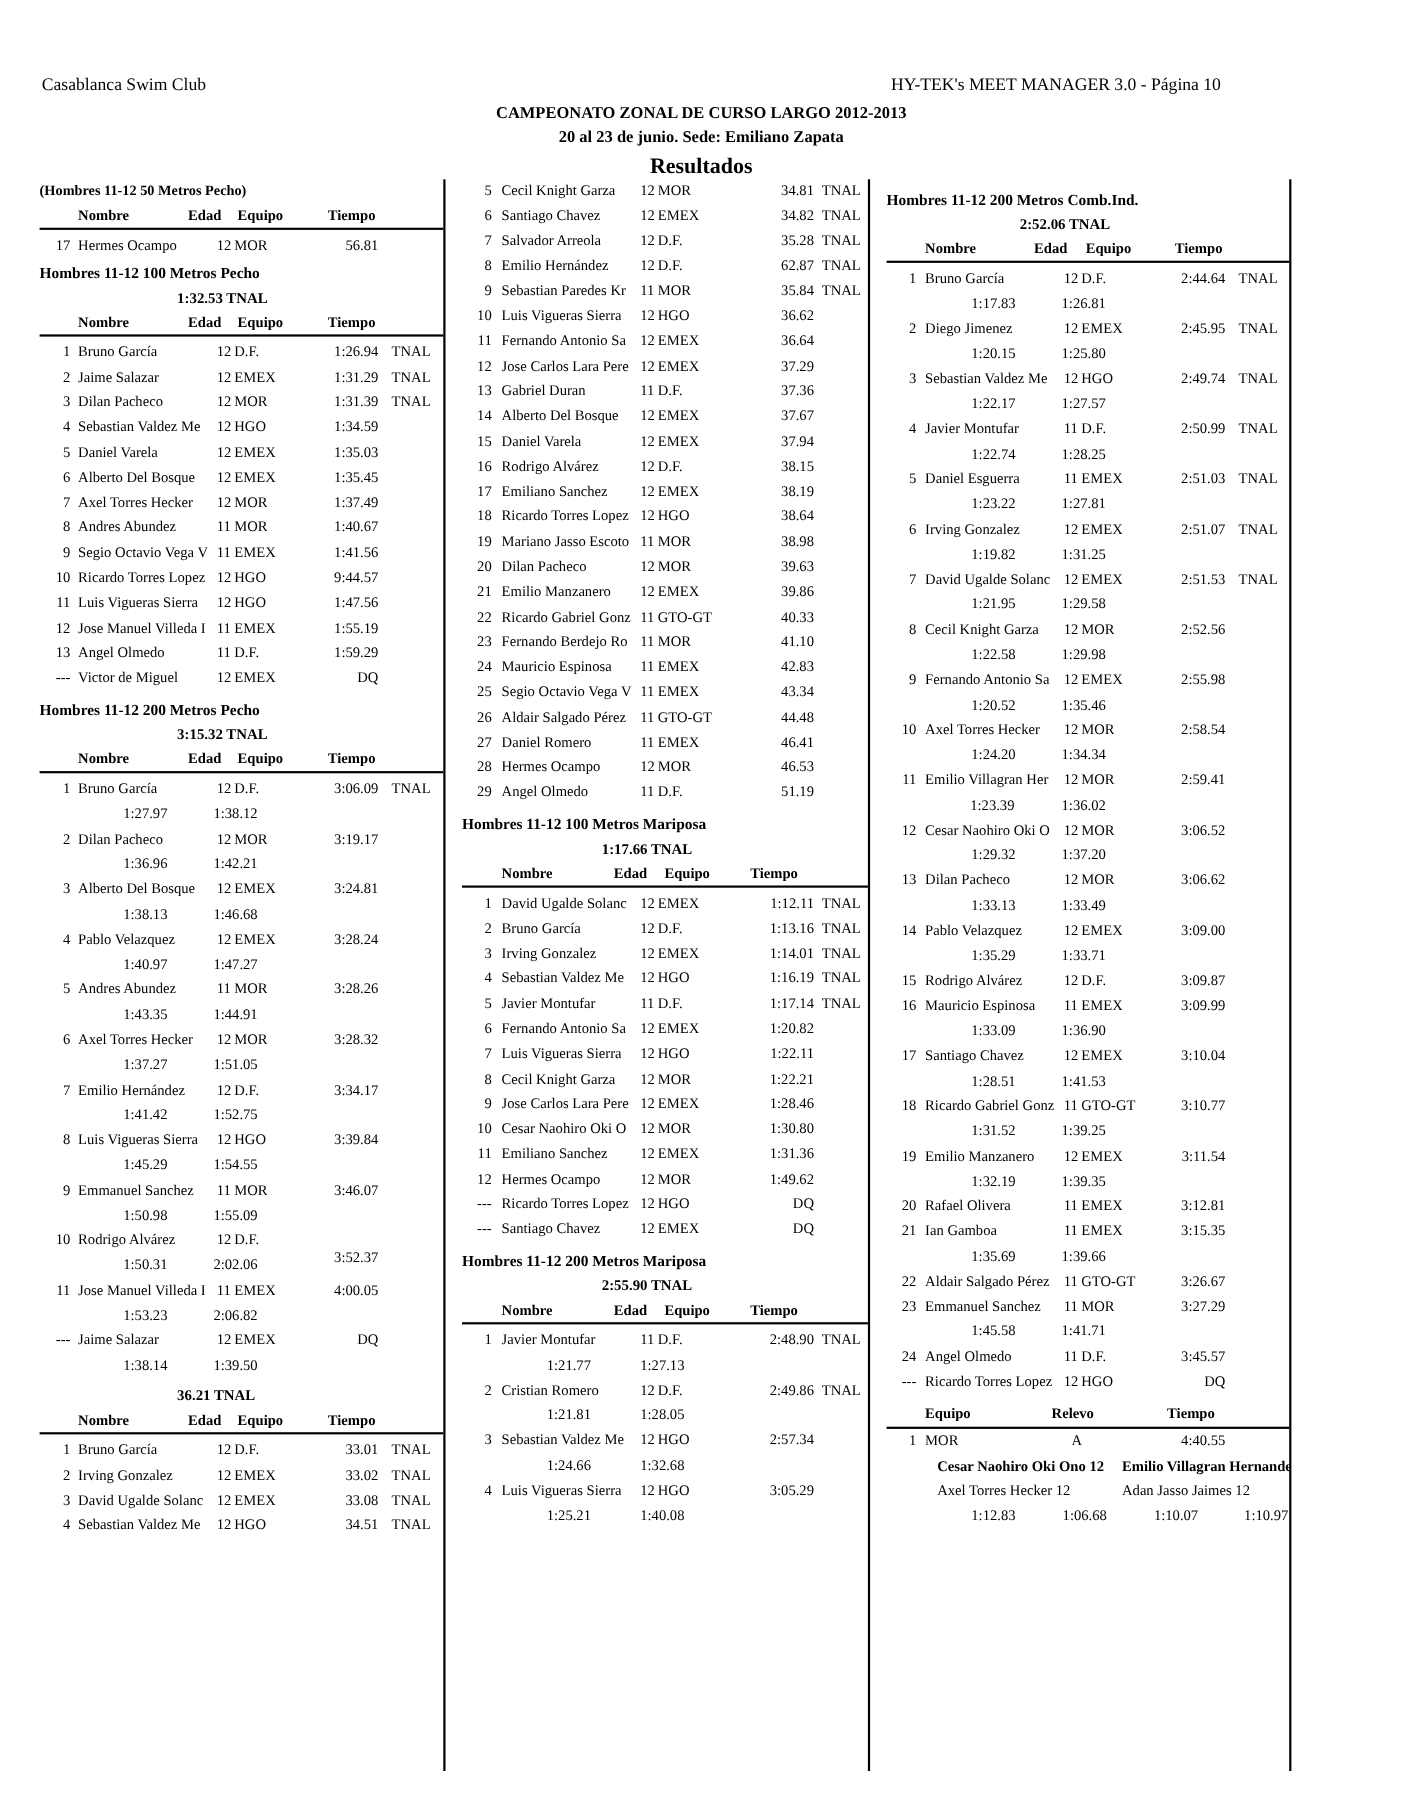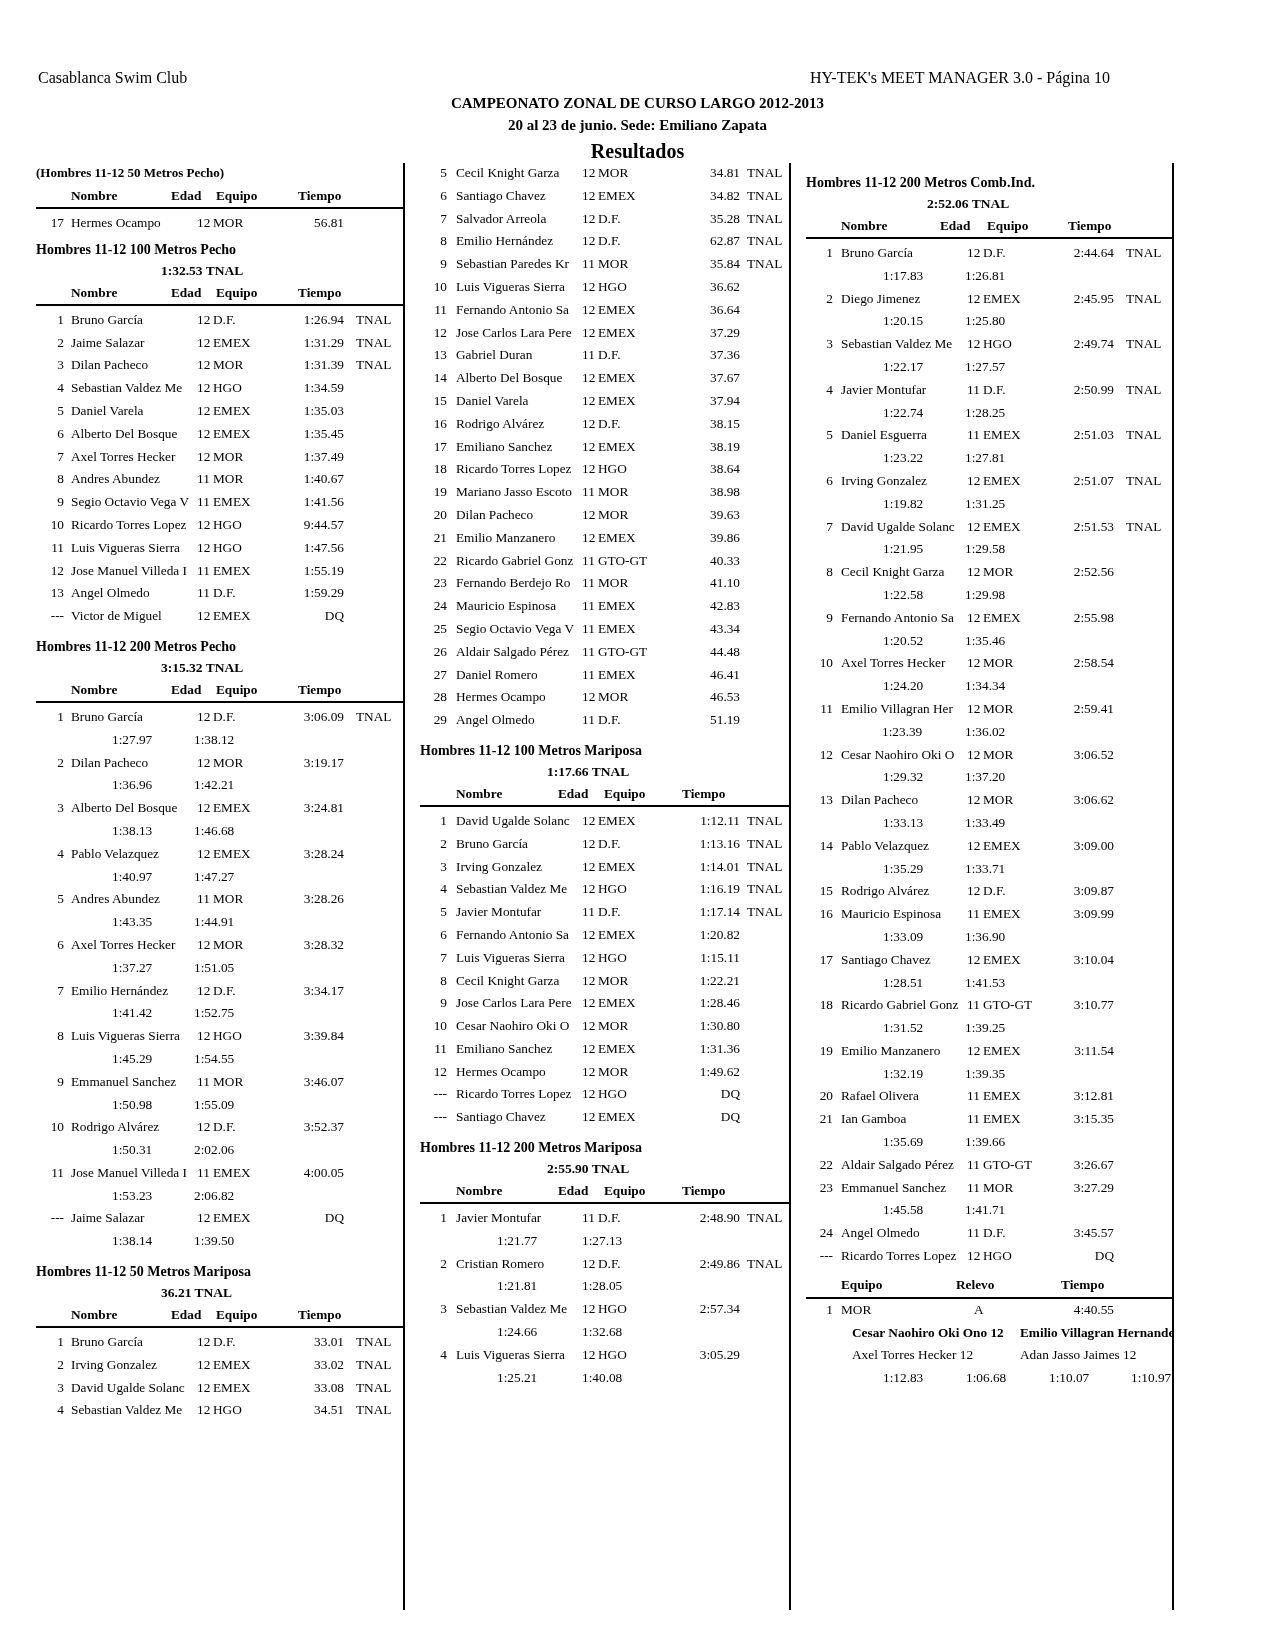--- a/index.html
+++ b/index.html
@@ -312,21 +312,21 @@
     </div>
     <div class="line" style="height: 22.8px;">
       <span style="left: 76px;">1:50.98</span>
       <span style="left: 158px;">1:55.09</span>
     </div>
     <div class="line" style="height: 22.8px;">
       <span class="r" style="left: 0px; width: 28px;">10</span>
       <span class="name" style="left: 35px; width: 124px;">Rodrigo Alvárez</span>
       <span style="left: 161px;">12</span>
       <span style="left: 177px;">D.F.</span>
-      <span class="r" style="left: 230px; width: 78px;">3:52.37</span>
+      <span class="r" style="left: 230px; width: 78px; margin-top: 16px;">3:52.37</span>
       <span style="left: 320px;"></span>
     </div>
     <div class="line" style="height: 22.8px;">
       <span style="left: 76px;">1:50.31</span>
       <span style="left: 158px;">2:02.06</span>
     </div>
     <div class="line" style="height: 22.8px;">
       <span class="r" style="left: 0px; width: 28px;">11</span>
       <span class="name" style="left: 35px; width: 124px;">Jose Manuel Villeda I</span>
       <span style="left: 161px;">11</span>
@@ -344,23 +344,20 @@
       <span style="left: 161px;">12</span>
       <span style="left: 177px;">EMEX</span>
       <span class="r" style="left: 230px; width: 78px;">DQ</span>
       <span style="left: 320px;"></span>
     </div>
     <div class="line" style="height: 22.8px;">
       <span style="left: 76px;">1:38.14</span>
       <span style="left: 158px;">1:39.50</span>
     </div>
     <div class="gap" style="height: 8px;"></div>
-    <div class="line">
-      <span class="ev-title" style="left: 0px;">Hombres 11-12 50 Metros Mariposa</span>
-    </div>
     <div class="line" style="height: 20px;">
       <span class="rec" style="left: 125px; top: 0px;">36.21   TNAL</span>
     </div>
     <div class="line rule" style="height: 21px;">
       <span class="colhead" style="left: 35px; top: 2px;">Nombre</span>
       <span class="colhead" style="left: 135px; top: 2px;">Edad</span>
       <span class="colhead" style="left: 180px; top: 2px;">Equipo</span>
       <span class="colhead" style="left: 262px; top: 2px;">Tiempo</span>
     </div>
     <div class="gap-s" style="height: 3px;"></div>
@@ -659,21 +656,21 @@
       <span style="left: 162px;">12</span>
       <span style="left: 178px;">EMEX</span>
       <span class="r" style="left: 240px; width: 80px;">1:20.82</span>
       <span style="left: 327px;"></span>
     </div>
     <div class="line" style="height: 22.8px;">
       <span class="r" style="left: 0px; width: 27px;">7</span>
       <span class="name" style="left: 36px; width: 124px;">Luis Vigueras Sierra</span>
       <span style="left: 162px;">12</span>
       <span style="left: 178px;">HGO</span>
-      <span class="r" style="left: 240px; width: 80px;">1:15.11</span>
+      <span class="r" style="left: 240px; width: 80px;">1:22.11</span>
       <span style="left: 327px;"></span>
     </div>
     <div class="line" style="height: 22.8px;">
       <span class="r" style="left: 0px; width: 27px;">8</span>
       <span class="name" style="left: 36px; width: 124px;">Cecil Knight Garza</span>
       <span style="left: 162px;">12</span>
       <span style="left: 178px;">MOR</span>
       <span class="r" style="left: 240px; width: 80px;">1:22.21</span>
       <span style="left: 327px;"></span>
     </div>

